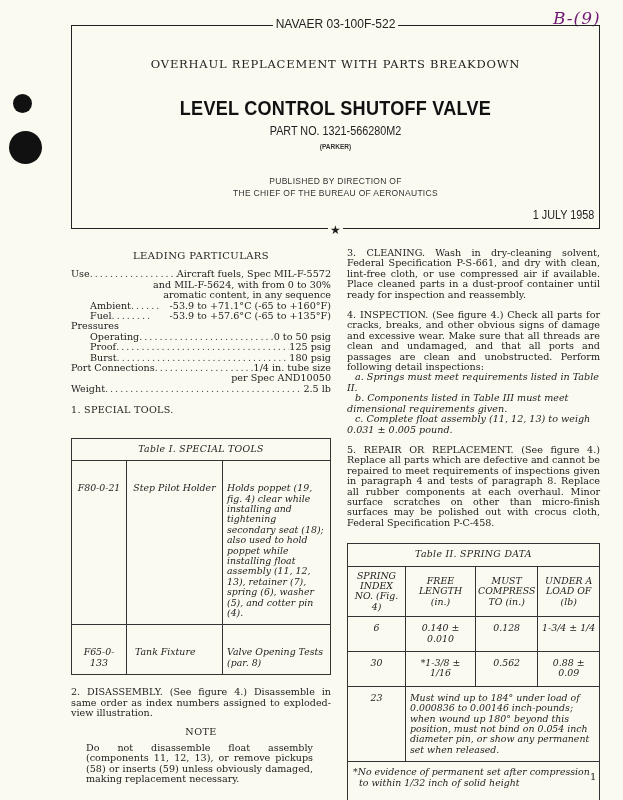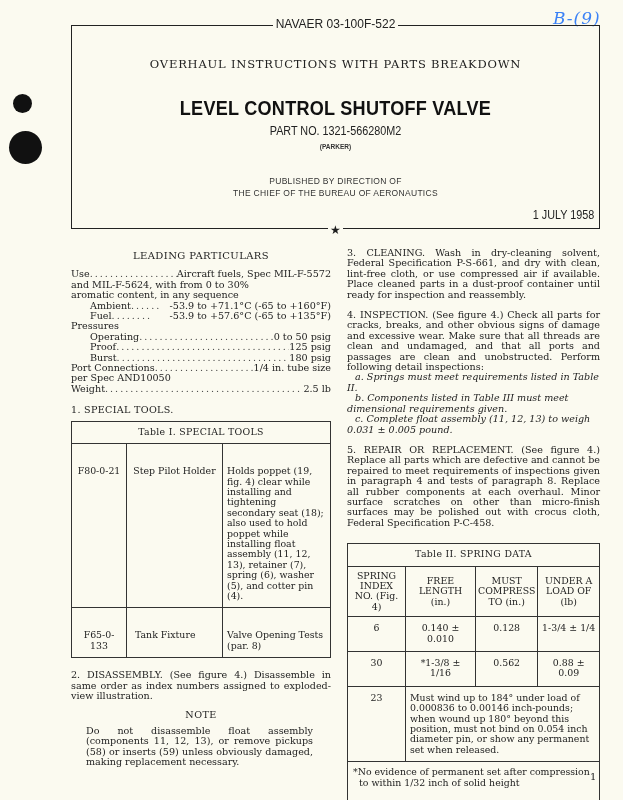--- a/index.html
+++ b/index.html
@@ -13,21 +13,21 @@
   .page { position: absolute; left: 0; top: 0; width: 623px; height: 800px; }
 
   
   .hole { position: absolute; background: #111; border-radius: 50%; }
   .hole.h1 { left: 13px; top: 94px; width: 19px; height: 19px; }
   .hole.h2 { left: 9px; top: 131px; width: 33px; height: 33px; }
 
   .handwriting {
     position: absolute; left: 553px; top: 8px;
     font-family: "DejaVu Serif", serif; font-style: italic;
-    font-size: 17px; color: #3b82f6; letter-spacing: 1px;
+    font-size: 17px; color: #701a75; letter-spacing: 1px;
   }
 
   
   .title-box {
     position: absolute; left: 71px; top: 25px; width: 529px; height: 204px;
     border: 1.3px solid #222;
   }
   .docnum {
     position: absolute; left: 0; right: 0; top: -9px; text-align: center;
     font-family: "Liberation Sans", sans-serif; font-size: 12px; color: #222;
@@ -71,27 +71,27 @@
   .col { position: absolute; font-size: 9.6px; line-height: 10.4px; color: #222; }
   .col-left { left: 71px; top: 248px; width: 260px; }
   .col-right { left: 347px; top: 248px; width: 253px; }
 
   .lp-heading { text-align: center; font-size: 10px; letter-spacing: 0.4px; margin-bottom: 8px; margin-top: 3px; }
   .lp-row { display: flex; white-space: nowrap; }
   .lp-row .lbl { flex: 0 0 auto; }
   .lp-row .dots { flex: 1 1 auto; overflow: hidden; letter-spacing: 2px; color: #444; }
   .lp-row .dots::after { content: "........................................................................"; }
   .lp-row .val { flex: 0 0 auto; text-align: right; }
-  .lp-cont { text-align: left; white-space: nowrap; }
+  .lp-cont { text-align: right; white-space: nowrap; }
   .indent { padding-left: 19px; }
 
-  .sec-heading { margin-top: 11px; margin-bottom: 5px; letter-spacing: 0.3px; }
+  .sec-heading { margin-top: 11px; margin-bottom: 22px; letter-spacing: 0.3px; }
 
   table.tbl { border-collapse: collapse; width: 100%; font-size: 9.4px; line-height: 10.4px; }
-  table.tbl td, table.tbl th { border: 1.4px solid #333; font-weight: normal; vertical-align: top; }
+  table.tbl td, table.tbl th { border: 1.4px solid #333; font-weight: normal; vertical-align: top; font-style: italic; }
   table.tbl .caption-cell { text-align: center; padding: 5px 2px 6px 2px; letter-spacing: 0.3px; }
   table.tbl th { text-align: center; vertical-align: middle; padding: 4px 2px; }
 
   .t1 td { padding: 22px 4px 6px 4px; }
   .t1 .c-part { width: 55px; text-align: center; }
   .t1 .c-nom { width: 96px; text-align: center; }
   .t1 .c-use { text-align: left; }
 
   .para { text-align: justify; }
   .para + .para { margin-top: 10px; }
@@ -115,21 +115,21 @@
 
 <div class="page">
 
   <div class="hole h1"></div>
   <div class="hole h2"></div>
 
   <div class="handwriting">B-(9)</div>
 
   <div class="title-box">
     <div class="docnum"><span>NAVAER 03-100F-522</span></div>
-    <div class="series">OVERHAUL INSTRUCTIONS WITH PARTS BREAKDOWN</div>
+    <div class="series">OVERHAUL REPLACEMENT WITH PARTS BREAKDOWN</div>
     <div class="main-title">LEVEL CONTROL SHUTOFF VALVE</div>
     <div class="part-no">PART NO. 1321-566280M2</div>
     <div class="maker">(PARKER)</div>
     <div class="published">
       <div>PUBLISHED BY DIRECTION OF</div>
       <div>THE CHIEF OF THE BUREAU OF AERONAUTICS</div>
     </div>
     <div class="date">1 JULY 1958</div>
     <div class="star"><span>★</span></div>
   </div>

